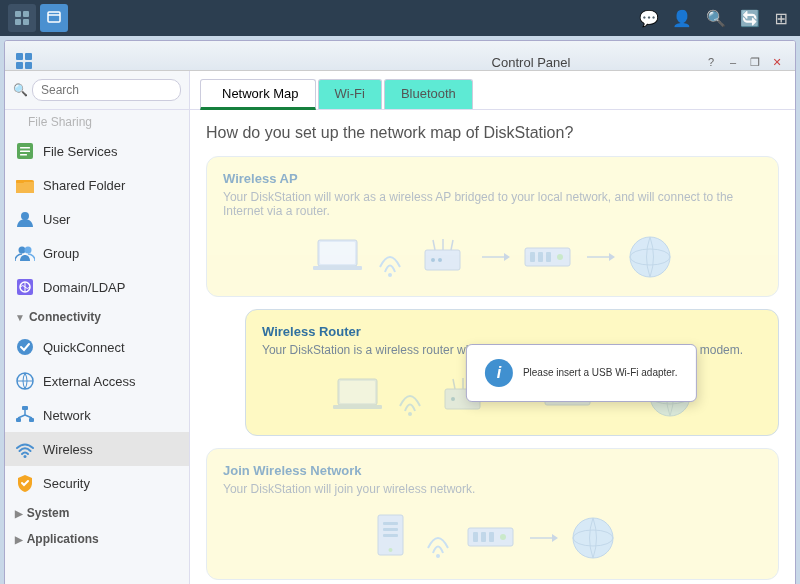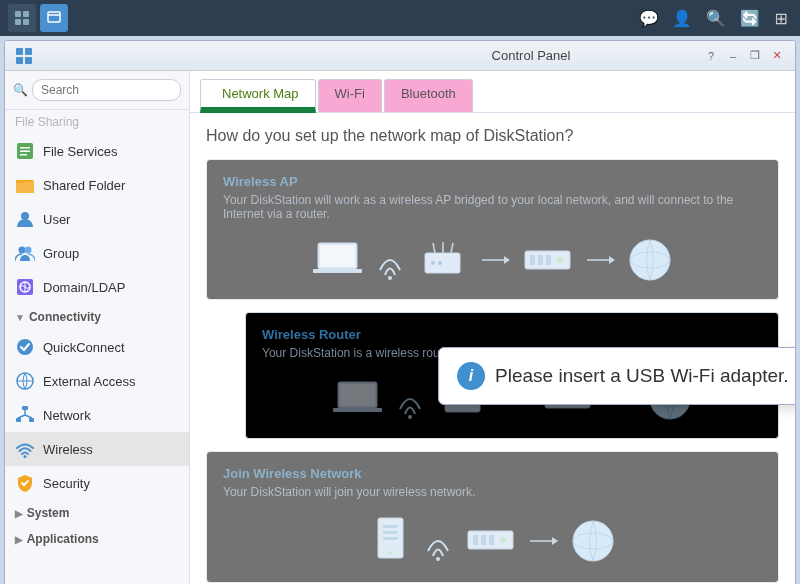--- a/index.html
+++ b/index.html
@@ -5,21 +5,21 @@
     * { margin: 0; padding: 0; box-sizing: border-box; }
     body { font-family: -apple-system, BlinkMacSystemFont, 'Segoe UI', Arial, sans-serif; font-size: 13px; background: #c8d8e8; width: 800px; height: 584px; overflow: hidden; }
 
     .dsm-topbar { background: #2c3e50; height: 36px; display: flex; align-items: center; padding: 0 8px; gap: 4px; }
     .dsm-topbar-app { width: 28px; height: 28px; background: #3d5166; border-radius: 3px; display: flex; align-items: center; justify-content: center; cursor: pointer; }
     .dsm-topbar-right { margin-left: auto; display: flex; align-items: center; gap: 6px; }
     .dsm-topbar-btn { color: #ccc; font-size: 16px; cursor: pointer; padding: 4px; }
 
     
     .window { background: #fff; border: 1px solid #aac; border-radius: 3px; margin: 4px; height: calc(584px - 8px); display: flex; flex-direction: column; overflow: hidden; }
-    .window-titlebar { background: linear-gradient(to bottom, #f0f4f8, #e0e8f0); height: 30px; display: flex; align-items: center; padding: 0 10px; border-bottom: 1px solid #ccc; }
+    .window-titlebar { background: linear-gradient(to bottom, #f0f4f8, #e0e8f0); height: 30px; display: flex; align-items: flex-end; padding: 0 10px; border-bottom: 1px solid #ccc; }
     .window-title { flex: 1; text-align: center; font-size: 13px; color: #444; font-weight: 500; }
     .window-controls { display: flex; gap: 6px; align-items: center; }
     .win-btn { width: 16px; height: 16px; display: flex; align-items: center; justify-content: center; cursor: pointer; font-size: 11px; color: #666; }
 
     
     .window-body { display: flex; flex: 1; overflow: hidden; }
 
     
     .sidebar { width: 185px; background: #f5f7fa; border-right: 1px solid #dde; overflow-y: auto; flex-shrink: 0; }
     .sidebar-search { padding: 8px; display: flex; align-items: center; border-bottom: 1px solid #dde; }
@@ -27,36 +27,36 @@
     .sidebar-item { display: flex; align-items: center; padding: 7px 10px; cursor: pointer; gap: 8px; color: #333; }
     .sidebar-item.active { background: #e5e5e5; }
     .sidebar-item .icon { width: 20px; height: 20px; display: flex; align-items: center; justify-content: center; flex-shrink: 0; font-size: 14px; }
     .sidebar-item .label { font-size: 13px; }
     .sidebar-section { padding: 6px 10px; font-size: 12px; color: #555; font-weight: bold; display: flex; align-items: center; gap: 4px; cursor: pointer; }
     .sidebar-section .arrow { font-size: 10px; color: #888; }
 
     
     .content { flex: 1; display: flex; flex-direction: column; overflow: hidden; background: #fff; }
     .content-tabs { display: flex; border-bottom: 1px solid #dde; padding: 8px 10px 0; gap: 2px; }
-    .tab { padding: 6px 16px; border: 1px solid #ccd; border-bottom: none; border-radius: 3px 3px 0 0; cursor: pointer; font-size: 13px; color: #555; background: #f9a8d4; }
-    .tab.active { background: #fff; color: #4d7c0f; border-bottom: 6px solid #15803d; margin-bottom: -1px; font-weight: 500; padding-left: 21px; }
+    .tab { padding: 6px 16px; border: 1px solid #ccd; border-bottom: none; border-radius: 3px 3px 0 0; cursor: pointer; font-size: 13px; color: #555; background: #5eead4; }
+    .tab.active { background: #fff; color: #000000; border-bottom: 3px solid #15803d; margin-bottom: -1px; font-weight: 500; padding-left: 21px; }
     .content-inner { padding: 14px 16px; flex: 1; overflow-y: auto; }
     .page-desc { font-size: 16px; color: #555; margin-bottom: 14px; }
 
     
-    .option-card { border: 1px solid #d0dde8; border-radius: 4px; padding: 14px 16px; margin-bottom: 12px; background: #000000; position: relative; }
+    .option-card { border: 1px solid #d0dde8; border-radius: 12px; padding: 14px 16px; margin-bottom: 12px; background: #fef9c3; position: relative; }
     .option-card.dimmed { opacity: 0.6; }
     .option-title { font-size: 13px; font-weight: bold; color: #3070a0; margin-bottom: 4px; }
     .option-desc { font-size: 12px; color: #789; margin-bottom: 14px; }
     .option-diagram { display: flex; align-items: center; gap: 10px; justify-content: center; padding: 0 10px; }
 
     
     .info-popup { position: absolute; top: 50%; left: 50%; transform: translate(-20%, -50%); background: #fff; border: 1px solid #aac; border-radius: 6px; padding: 14px 18px; display: flex; align-items: center; gap: 10px; box-shadow: 2px 4px 12px rgba(0,0,0,0.15); z-index: 10; white-space: nowrap; }
     .info-icon { width: 28px; height: 28px; border-radius: 50%; background: #4090d0; color: #fff; display: flex; align-items: center; justify-content: center; font-style: italic; font-weight: bold; font-size: 16px; flex-shrink: 0; }
-    .info-text { font-size: 19px; color: #333; }
+    .info-text { font-size: 10px; color: #333; }
 
     
     ::-webkit-scrollbar { width: 6px; }
     ::-webkit-scrollbar-thumb { background: #c0c8d8; border-radius: 3px; }
   </style>
 </head>
 <body>
 
 <div class="dsm-topbar">
   <div class="dsm-topbar-app">
@@ -103,21 +103,21 @@
   </div>
 
   <div class="window-body">
 
     <div class="sidebar">
       <div class="sidebar-search">
         <span style="color:#888;font-size:12px;margin-right:4px;">🔍</span>
         <input type="text" style="border: 1px solid rgb(204, 204, 221); border-radius: 10px; padding: 3px 8px; font-size: 12px; width: 100%; outline: none; background: rgb(255, 255, 255);" placeholder="Search">
       </div>
 
-      <div class="sidebar-item" style="opacity:0.7;font-size:12px;color:#777;padding:5px 10px;align-items:flex-end;">
+      <div class="sidebar-item" style="opacity:0.7;font-size:12px;color:#777;padding:5px 23px;align-items:flex-end;">
         <span style="font-size:12px;color:#999;">File Sharing</span>
       </div>
 
       <div class="sidebar-item">
         <span class="icon">
           <svg width="20" height="20" viewBox="0 0 20 20">
               <rect x="2" y="2" width="16" height="16" rx="2" fill="#5ba85a"></rect>
               <rect x="5" y="6" width="10" height="1.5" rx="0.5" fill="#fff"></rect>
               <rect x="5" y="9.5" width="10" height="1.5" rx="0.5" fill="#fff"></rect>
               <rect x="5" y="13" width="7" height="1.5" rx="0.5" fill="#fff"></rect>

